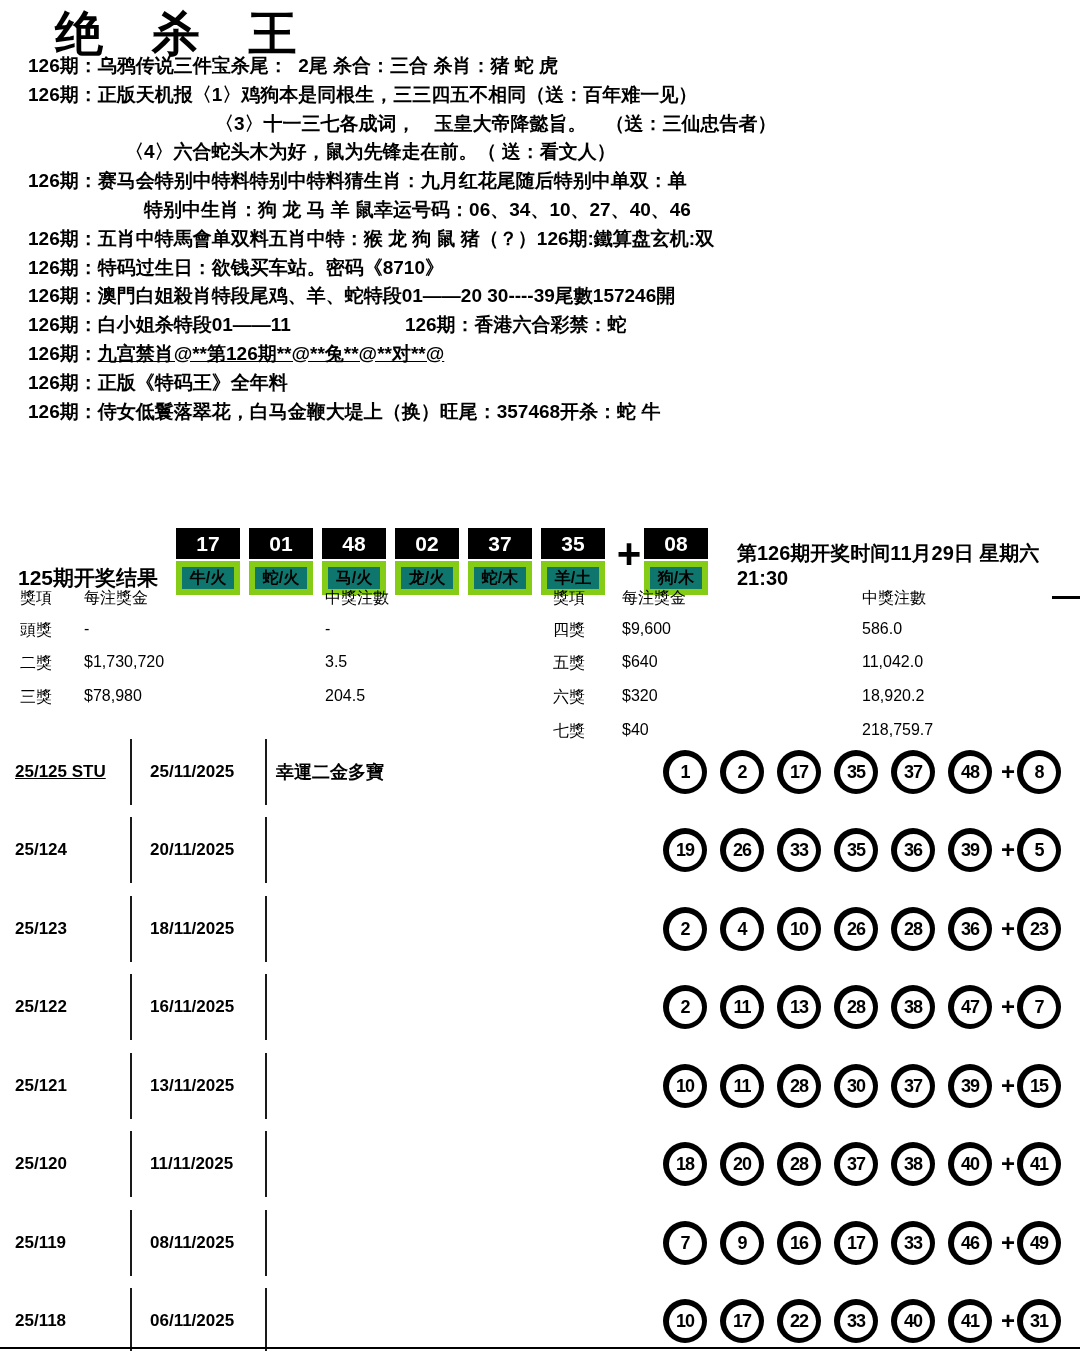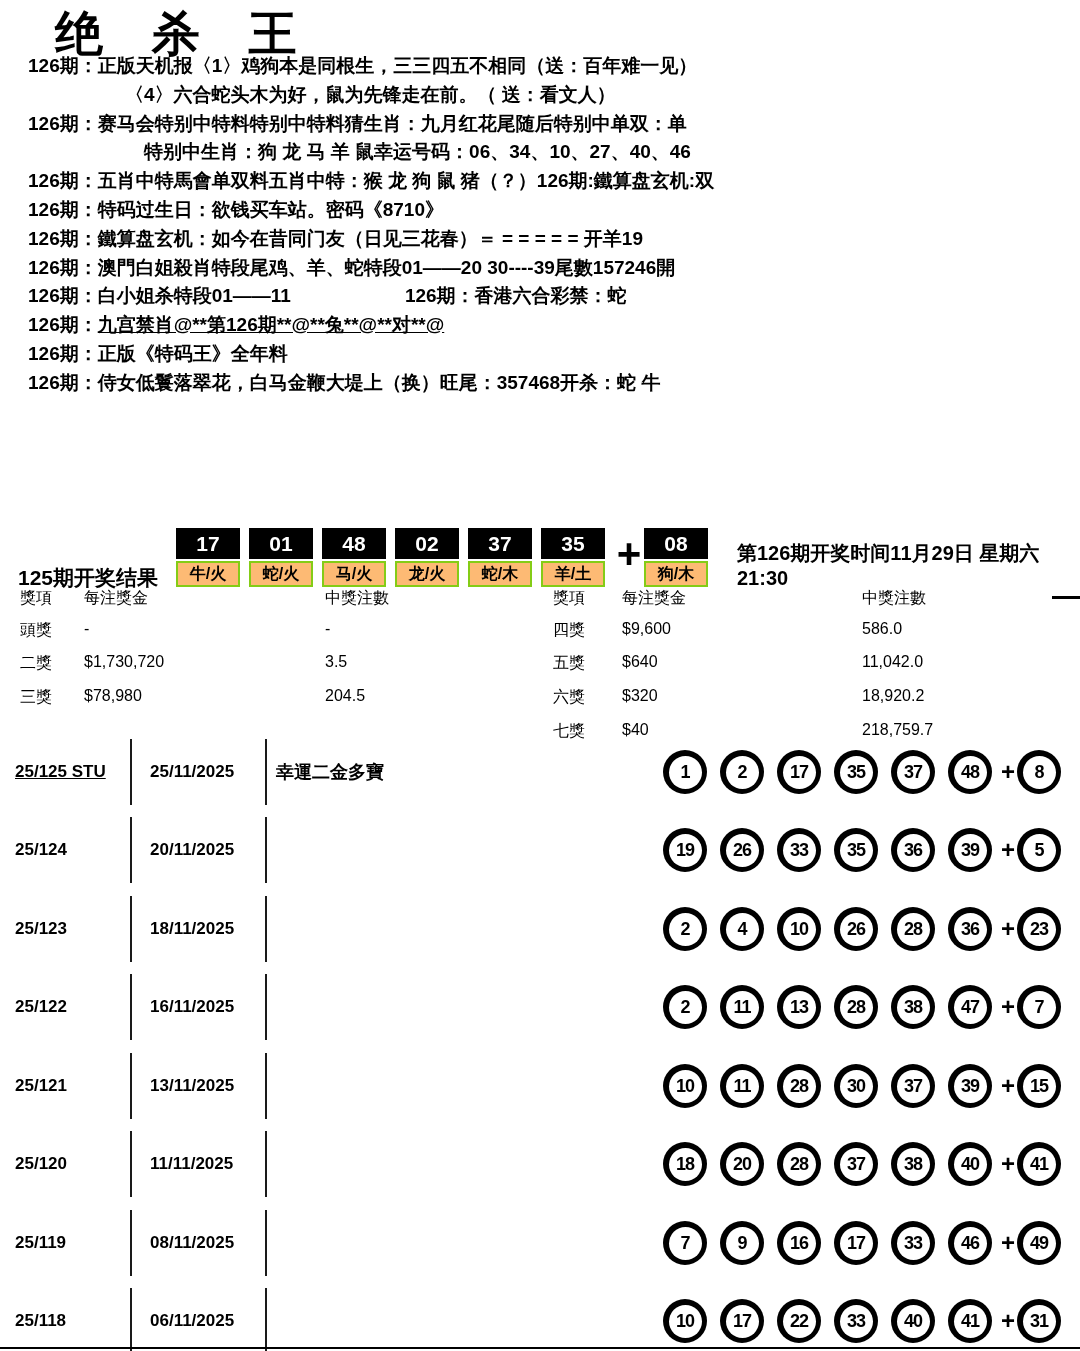--- a/index.html
+++ b/index.html
@@ -12,21 +12,21 @@
   .tips{position:absolute;left:28px;top:52px;width:1040px;}
   .tip{font-size:19px;font-weight:bold;line-height:28.8px;white-space:pre;}
   .ul{text-decoration:underline;}
   
   .results{position:absolute;left:0;top:527px;width:1080px;height:62px;}
   .rlabel{position:absolute;left:18px;top:15px;font-size:21px;font-weight:bold;margin-top:22px;}
   .rboxes{position:absolute;left:176px;top:1px;display:flex;align-items:flex-start;}
   .rbox{width:64px;margin-right:9px;}
   .rnum{background:#000;color:#fff;font-weight:bold;font-size:21px;text-align:center;
         height:27px;line-height:27px;border:2px solid #000;}
-  .rzod{border:2px solid #84cc16;background:#fdba74;margin-top:2px;height:22px;line-height:22px;
+  .rzod{border:6px solid #84cc16;background:#0f766e;margin-top:2px;height:22px;line-height:22px;
         font-weight:bold;font-size:16px;text-align:center;}
   .rplus{font-size:42px;font-weight:bold;line-height:52px;width:30px;text-align:center;}
   .rnext{position:absolute;left:737px;top:13px;font-size:20px;font-weight:bold;}
   
   .pc{position:absolute;font-size:16px;font-weight:normal;white-space:nowrap;text-align:right;}
   .dash{position:absolute;left:1052px;top:596px;width:28px;height:3px;background:#000;}
   
   .hrow{position:absolute;left:0;width:1080px;height:78px;}
   .draw{position:absolute;left:15px;top:29px;font-size:17px;font-weight:bold;white-space:nowrap;}
   .draw.link{text-decoration:underline;}
@@ -44,27 +44,28 @@
   .bottomline{position:absolute;left:0;top:1347px;width:1080px;height:2px;background:#000;}
 </style>
 </head>
 <body>
 
 <div class="page">
 
   <div class="title">绝 杀 王</div>
 
   <div class="tips">
+    <div class="tip">126期：乌鸦传说三件宝杀尾：  2尾 杀合：三合 杀肖：猪 蛇 虎</div>
     <div class="tip">126期：正版天机报〈1〉鸡狗本是同根生，三三四五不相同（送：百年难一见）</div>
+    <div class="tip" style="margin-left:187px">〈3〉十一三七各成词，　玉皇大帝降懿旨。　（送：三仙忠告者）</div>
     <div class="tip" style="margin-left:97px">〈4〉六合蛇头木为好，鼠为先锋走在前。（ 送：看文人）</div>
     <div class="tip">126期：赛马会特别中特料特别中特料猜生肖：九月红花尾随后特别中单双：单</div>
     <div class="tip" style="margin-left:116px">特别中生肖：狗 龙 马 羊 鼠幸运号码：06、34、10、27、40、46</div>
     <div class="tip">126期：五肖中特馬會单双料五肖中特：猴 龙 狗 鼠 猪（？）126期:鐵算盘玄机:双</div>
     <div class="tip">126期：特码过生日：欲钱买车站。密码《8710》</div>
-    <div class="tip">126期：鐵算盘玄机：如今在昔同门友（日见三花春）＝ = = = = = 开羊19</div>
     <div class="tip">126期：澳門白姐殺肖特段尾鸡、羊、蛇特段01——20 30----39尾數157246開</div>
     <div class="tip">126期：白小姐杀特段01——11　　　　　　126期：香港六合彩禁：蛇</div>
     <div class="tip"><span>126期：</span><span class="ul">九宫禁肖@**第126期**@**兔**@**对**@</span></div>
     <div class="tip">126期：正版《特码王》全年料</div>
     <div class="tip">126期：侍女低鬟落翠花，白马金鞭大堤上（换）旺尾：357468开杀：蛇 牛</div>
   </div>
 
   <div class="results">
     <div class="rlabel">125期开奖结果</div>
     <div class="rboxes">

